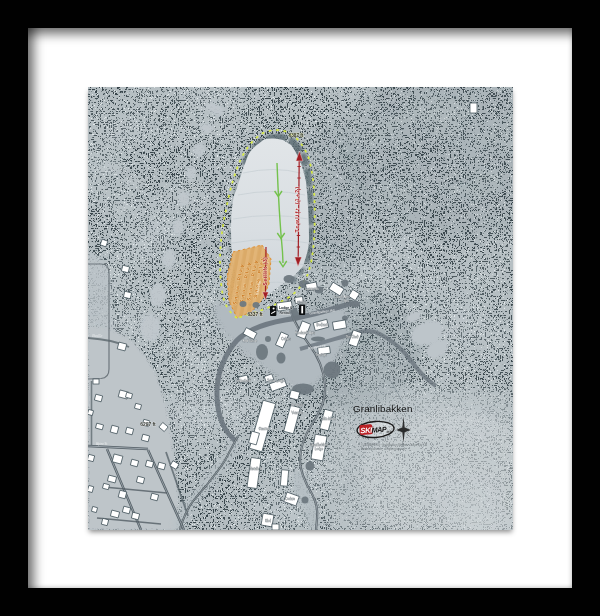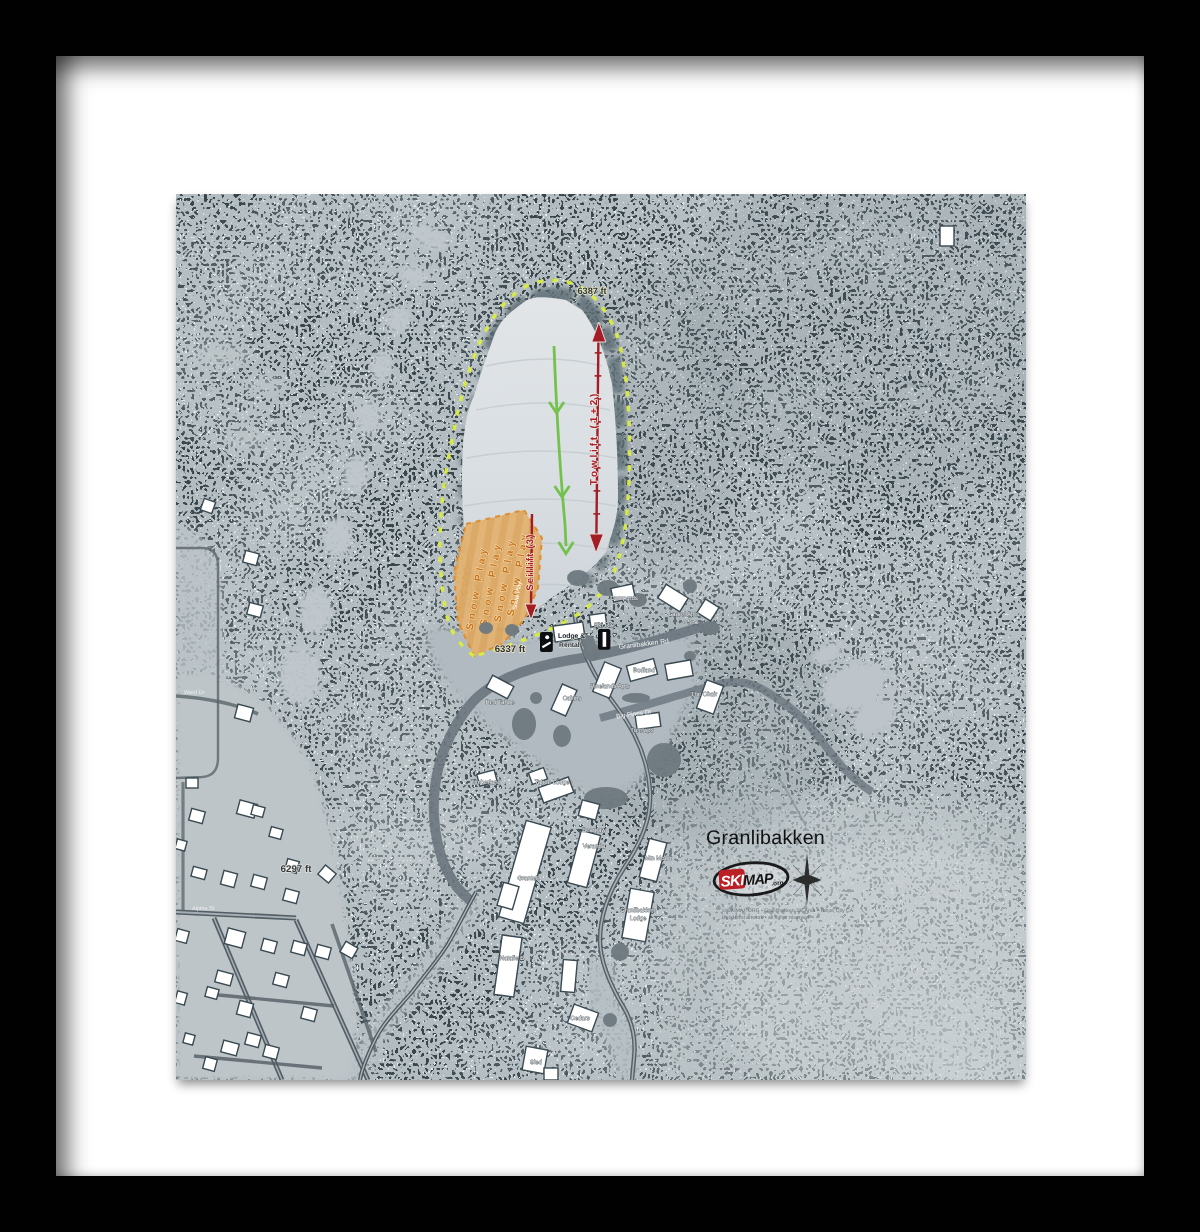--- a/index.html
+++ b/index.html
@@ -1,19 +1,19 @@
 <!DOCTYPE html>
 <html><head><meta charset="utf-8">
 <style>
 html,body{margin:0;padding:0;width:600px;height:616px;overflow:hidden;background:#000;font-family:"Liberation Sans",sans-serif;}
 #frame{position:absolute;left:0;top:0;width:600px;height:616px;background:#010101;}
 #mat{position:absolute;left:28px;top:28px;width:544px;height:560px;background:#fff;
 box-shadow:inset 0 15px 11px -9px rgba(0,0,0,0.56), inset 15px 0 11px -9px rgba(0,0,0,0.56),
 inset 0 -4px 4px -3px rgba(0,0,0,0.18), inset -4px 0 4px -3px rgba(0,0,0,0.18);}
-#print{position:absolute;left:88px;top:97px;width:425px;height:443px;box-shadow:0 3px 5px -1px rgba(0,0,0,0.45);}
+#print{position:absolute;left:88px;top:87px;width:425px;height:443px;box-shadow:0 3px 5px -1px rgba(0,0,0,0.45);}
 </style></head><body>
 
 <div id="frame"></div>
 
 <div id="mat"></div>
 
 <div id="print">
 <svg width="425" height="443" viewBox="88 87 425 443">
 <defs>
 <filter id="spk" x="0" y="0" width="100%" height="100%">

